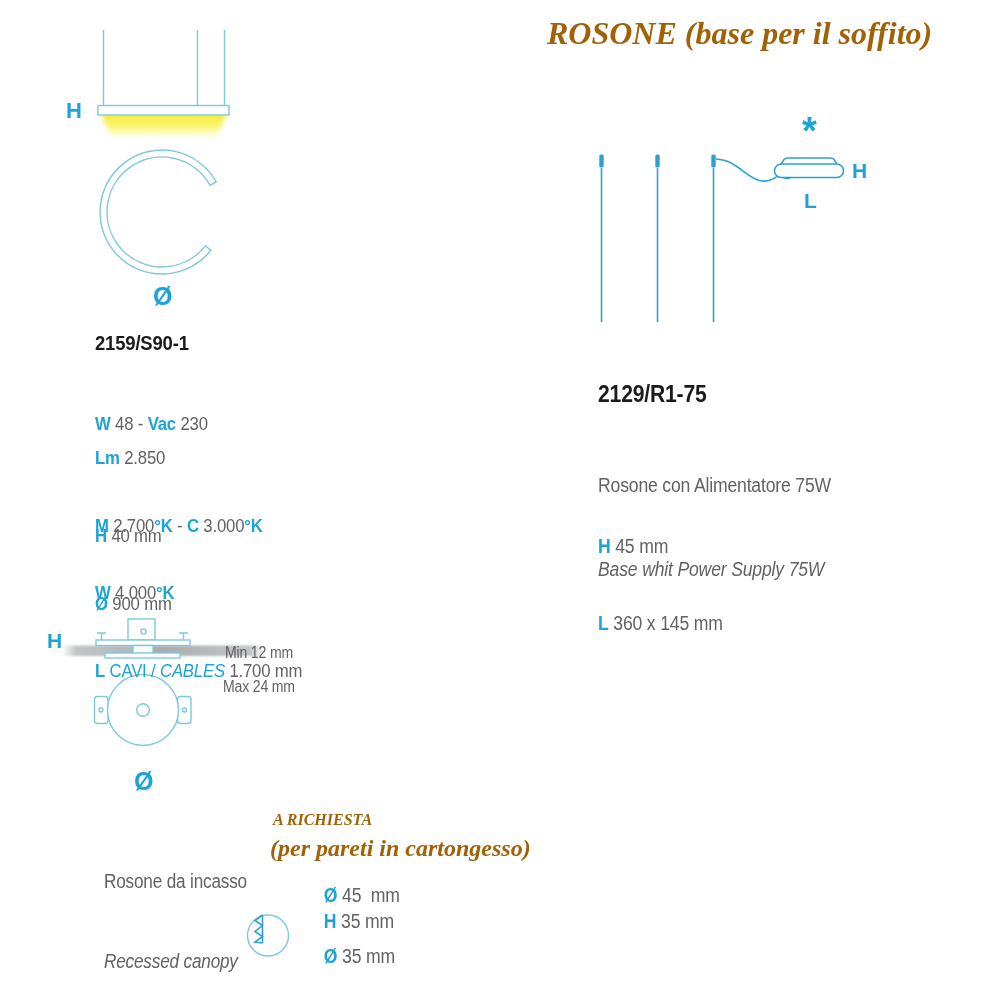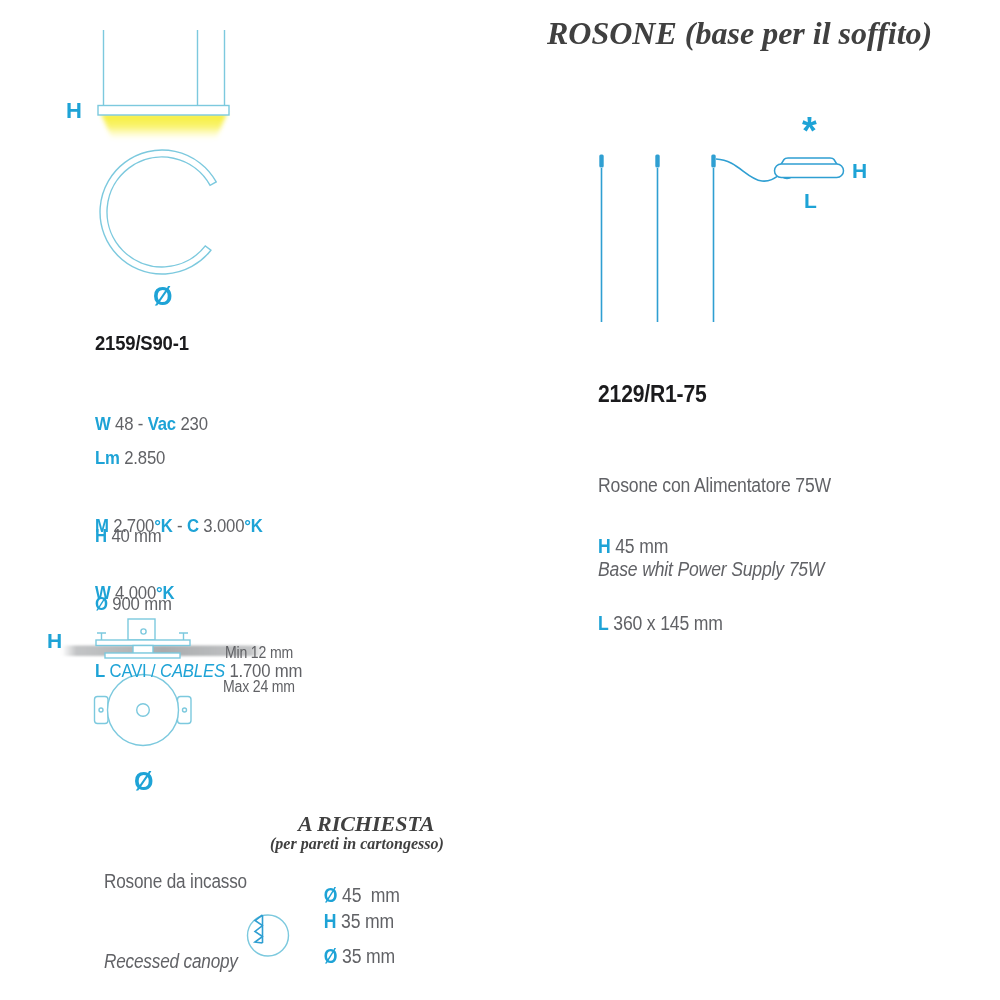--- a/index.html
+++ b/index.html
@@ -19,21 +19,21 @@
   .code{position:absolute;font-weight:bold;color:var(--text-black);white-space:pre;}
   .specs{position:absolute;white-space:pre;color:var(--text-gray);}
   .specs .line{display:block;}
   .gray{color:var(--text-gray);}
   .it{font-style:italic;}
   span.c{color:var(--accent);font-weight:bold;}
   span.cr{color:var(--accent);}
   span.ci{color:var(--accent);font-style:italic;}
   span.g{color:var(--text-gray);}
   .serif{position:absolute;font-family:"Liberation Serif",serif;font-weight:bold;
-         font-style:italic;color:#404040;white-space:pre;line-height:1.05;}
+         font-style:italic;color:#a16207;white-space:pre;line-height:1.05;}
 </style>
 </head>
 <body>
 
 <div class="page">
 
   <svg class="art" viewBox="0 0 1000 1000">
     <defs>
       <linearGradient id="glow" x1="0" y1="0" x2="0" y2="1">
         <stop offset="0" stop-color="#f5ec2a" stop-opacity="0.95"></stop>
@@ -143,22 +143,22 @@
     <span>Max 24 mm</span>
   </div>
   <div class="lbl" style="left:134px;top:769px;font-size:25px;">Ø</div>
 
   <div class="specs cond" style="left:104px;top:815px;font-size:19.5px;line-height:26.5px;">
     <span class="line gray">Rosone da incasso</span>
     <span class="line gray it">Recessed canopy</span>
     
   </div>
 
-  <div class="serif" style="left:273px;top:812px;font-size:22px;margin-left:25px;">A RICHIESTA</div>
-  <div class="serif" style="left:270px;top:836px;font-size:16px;">(per pareti in cartongesso)</div>
+  <div class="serif" style="left:273px;top:812px;font-size:16px;">A RICHIESTA</div>
+  <div class="serif" style="left:270px;top:836px;font-size:24px;">(per pareti in cartongesso)</div>
   <div class="specs cond" style="left:305px;top:861px;font-size:20px;">
     <span><span class="c">Ø</span><span class="g"> 45  mm</span></span>
   </div>
   <div class="specs cond" style="left:305px;top:887px;font-size:20px;">
     <span><span class="c">H</span><span class="g"> 35 mm</span></span>
   </div>
   <div class="specs cond" style="left:305px;top:922px;font-size:20px;">
     <span><span class="c">Ø</span><span class="g"> 35 mm</span></span>
   </div>
 

